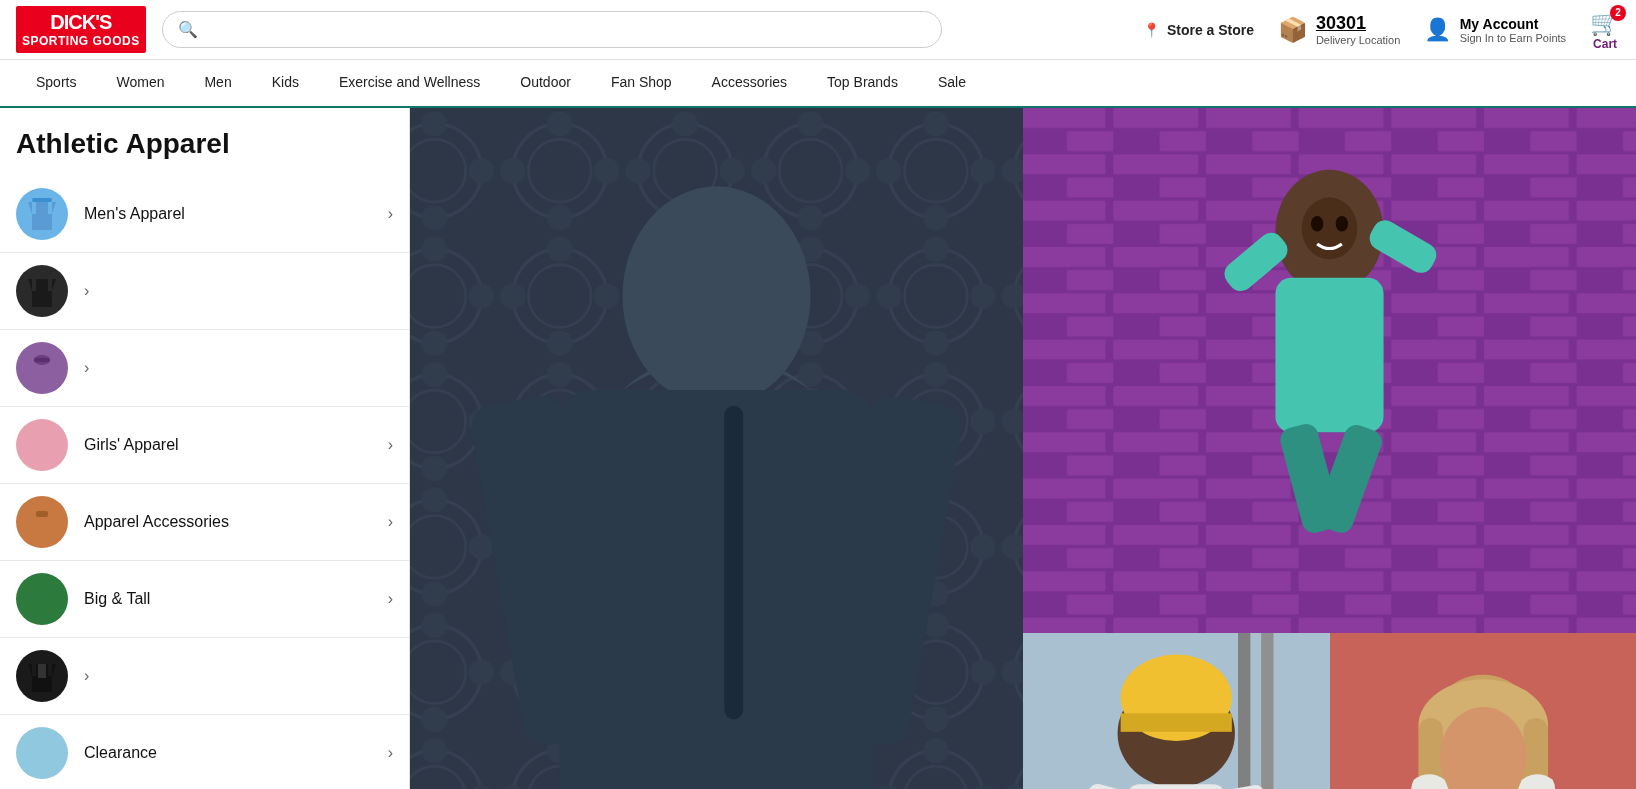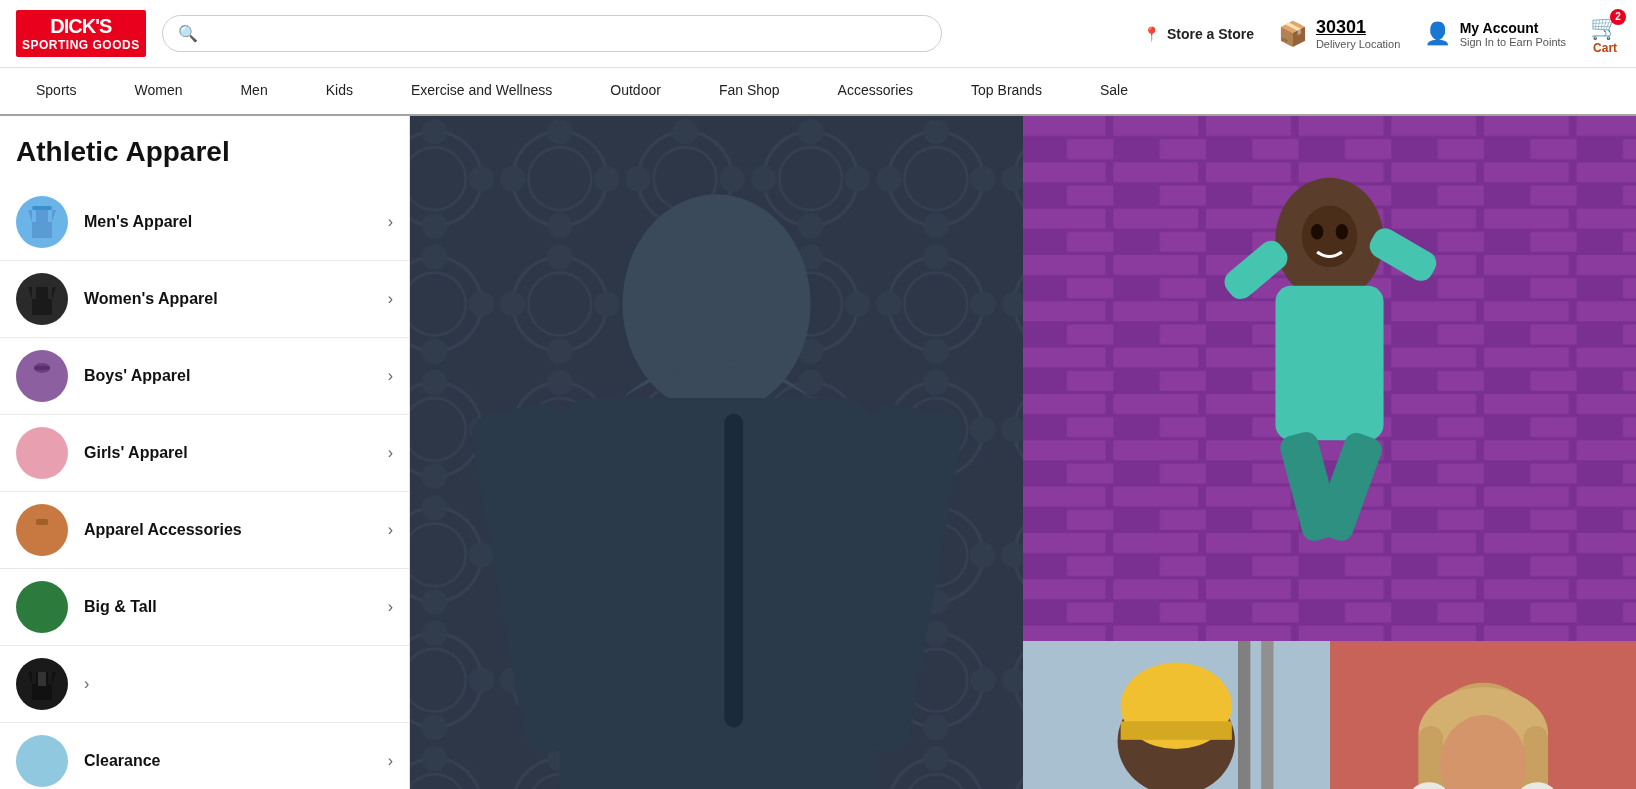--- a/index.html
+++ b/index.html
@@ -5,21 +5,21 @@
     * { margin: 0; padding: 0; box-sizing: border-box; }
     body { font-family: Arial, sans-serif; background: #fff; width: 1636px; overflow-x: hidden; }
 
     
     .header {
       display: flex;
       align-items: center;
       padding: 4px 16px;
       background: #fff;
       border-bottom: 1px solid #e0e0e0;
-      height: 68px;
+      height: 60px;
       gap: 16px;
     }
     .logo {
       background: #e8001c;
       color: #fff;
       font-weight: 900;
       font-size: 11px;
       padding: 4px 6px;
       line-height: 1.2;
       min-width: 72px;
@@ -91,31 +91,30 @@
       color: #fff;
       border-radius: 50%;
       width: 16px;
       height: 16px;
       font-size: 10px;
       display: flex;
       align-items: center;
       justify-content: center;
       font-weight: 700;
     }
-    .cart-label { font-size: 12px; color: #c2410c; font-weight: 600; }
+    .cart-label { font-size: 12px; color: #701a75; font-weight: 600; }
 
     
     .nav-bar {
       display: flex;
       align-items: center;
       background: #fff;
-      border-bottom: 2px solid #a3a3a3;
+      border-bottom: 2px solid #0f766e;
       padding: 0 16px;
       height: 48px;
-      gap: 18px;
     }
     .nav-item {
       padding: 0 20px;
       font-size: 14px;
       font-weight: 500;
       color: #222;
       cursor: pointer;
       height: 100%;
       display: flex;
       align-items: center;
@@ -175,21 +174,21 @@
     .thumb-purple { background: #8b5fa0; }
     .thumb-pink { background: #e8a0b0; }
     .thumb-orange { background: #c87941; }
     .thumb-green { background: #2d7a3d; }
     .thumb-black { background: #1a1a1a; }
     .thumb-lightblue { background: #90c8e0; }
 
     .sidebar-item-label {
       flex: 1;
       font-size: 16px;
-      font-weight: 700;
+      font-weight: 400;
       color: #111;
     }
     .sidebar-chevron {
       color: #666;
       font-size: 16px;
     }
 
     
     .hero-area {
       flex: 1;
@@ -331,33 +330,31 @@
       <span class="sidebar-item-label">Men's Apparel</span>
       <span class="sidebar-chevron">›</span>
     </div>
 
     <div class="sidebar-item">
       <div class="sidebar-thumb thumb-dark">
         <svg width="36" height="36" viewBox="0 0 36 36" fill="none">
           <polygon points="4,6 8,6 8,34 28,34 28,6 32,6 28,18 24,18 24,6 12,6 12,18 8,18" fill="#1a1a1a"></polygon>
         </svg>
       </div>
-      <span class="sidebar-item-label">Women's Apparel</span>
       <span class="sidebar-chevron">›</span>
     </div>
 
     <div class="sidebar-item">
       <div class="sidebar-thumb thumb-purple">
         <svg width="36" height="36" viewBox="0 0 36 36" fill="none">
           <circle cx="18" cy="18" r="14" fill="#8b5fa0"></circle>
           <ellipse cx="18" cy="10" rx="8" ry="5" fill="#6a3f80"></ellipse>
           <rect x="10" y="8" width="16" height="4" rx="2" fill="#5a2f70"></rect>
         </svg>
       </div>
-      <span class="sidebar-item-label">Boys' Apparel</span>
       <span class="sidebar-chevron">›</span>
     </div>
 
     <div class="sidebar-item">
       <div class="sidebar-thumb thumb-pink">
         <svg width="36" height="36" viewBox="0 0 36 36" fill="none">
           <polygon points="4,6 8,6 8,34 28,34 28,6 32,6 28,18 24,18 24,6 12,6 12,18 8,18" fill="#e8a0b0"></polygon>
         </svg>
       </div>
       <span class="sidebar-item-label">Girls' Apparel</span>

